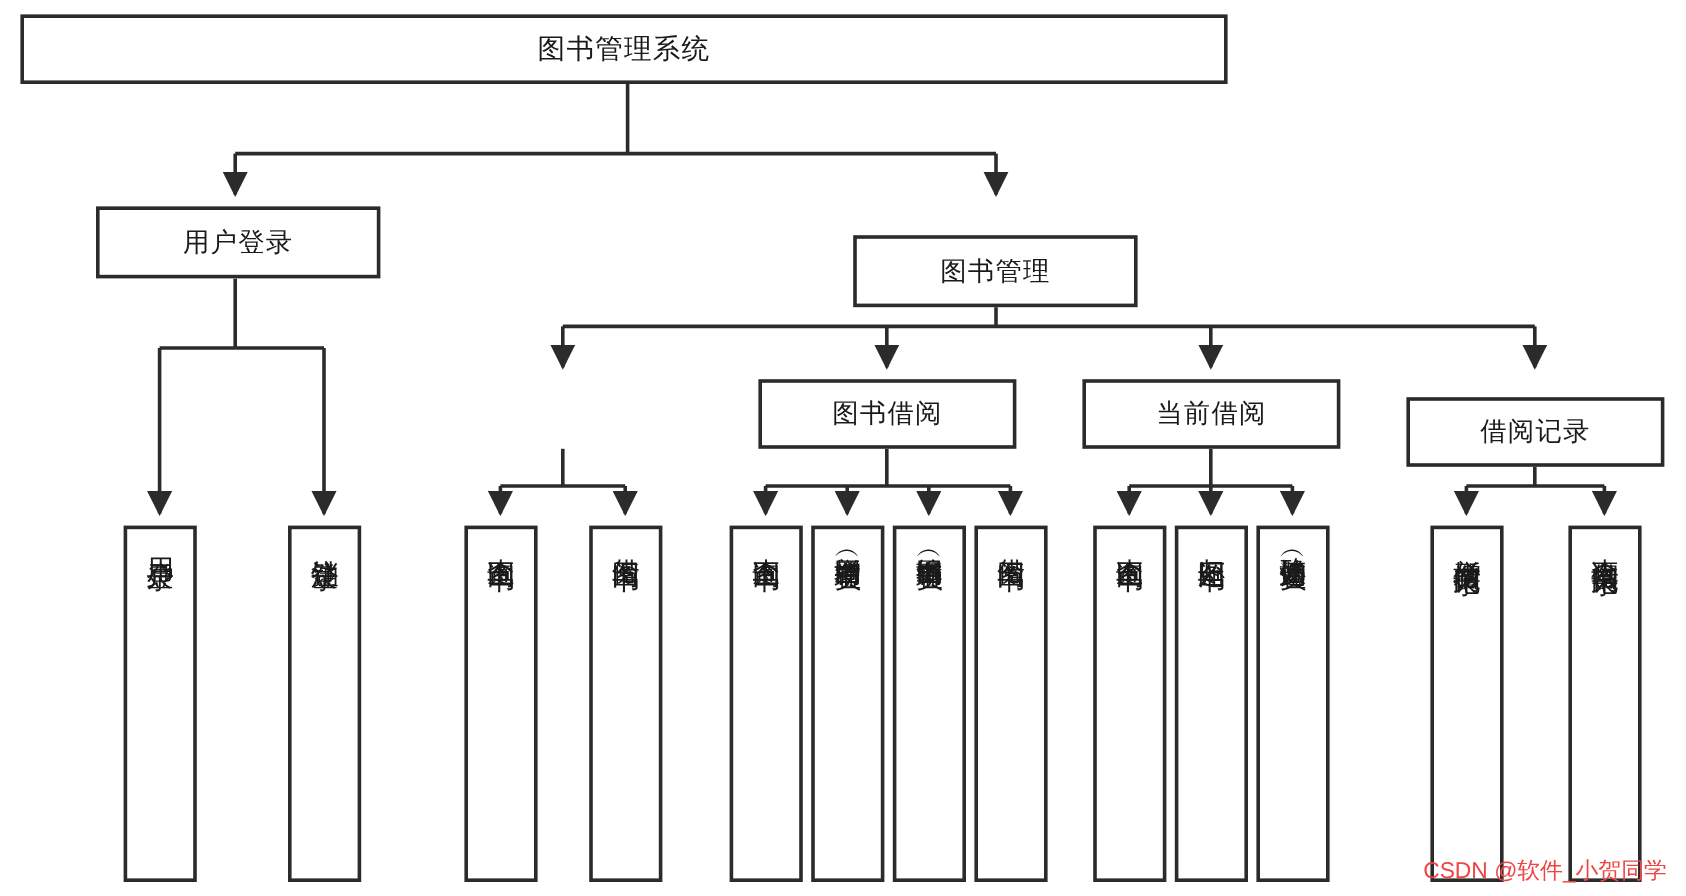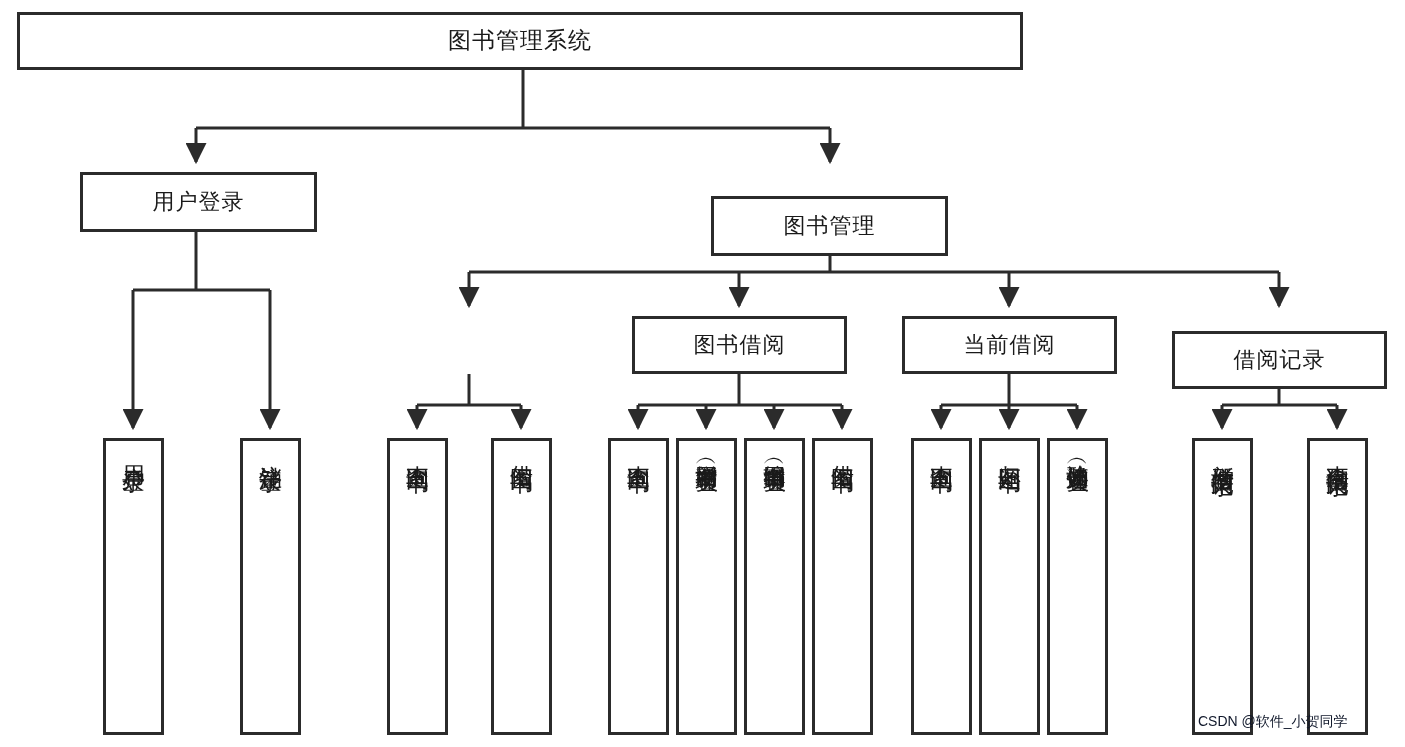--- a/index.html
+++ b/index.html
@@ -63,26 +63,25 @@
     max-height: 100%;
   }
   .node.v.tall .label {
     font-size: 22px;
     letter-spacing: 1px;
   }
   .watermark {
     position: absolute;
     left: 1186px;
     top: 713px;
-    font-size: 14px;
-    color: #0f172a;
+    font-size: 19px;
+    color: #ef4444;
     white-space: nowrap;
     z-index: 5;
     font-family: "Liberation Sans", "DejaVu Sans", sans-serif;
-    margin-left: 12px;
   }
 </style>
 </head>
 <body>
 
 <div id="canvas">
 
   <svg id="edges" viewBox="0 0 1405 747" width="1405" height="747">
     <defs>
       <marker id="arw" viewBox="0 0 10 10" refX="9" refY="5" markerWidth="7" markerHeight="7" orient="auto-start-reverse">

